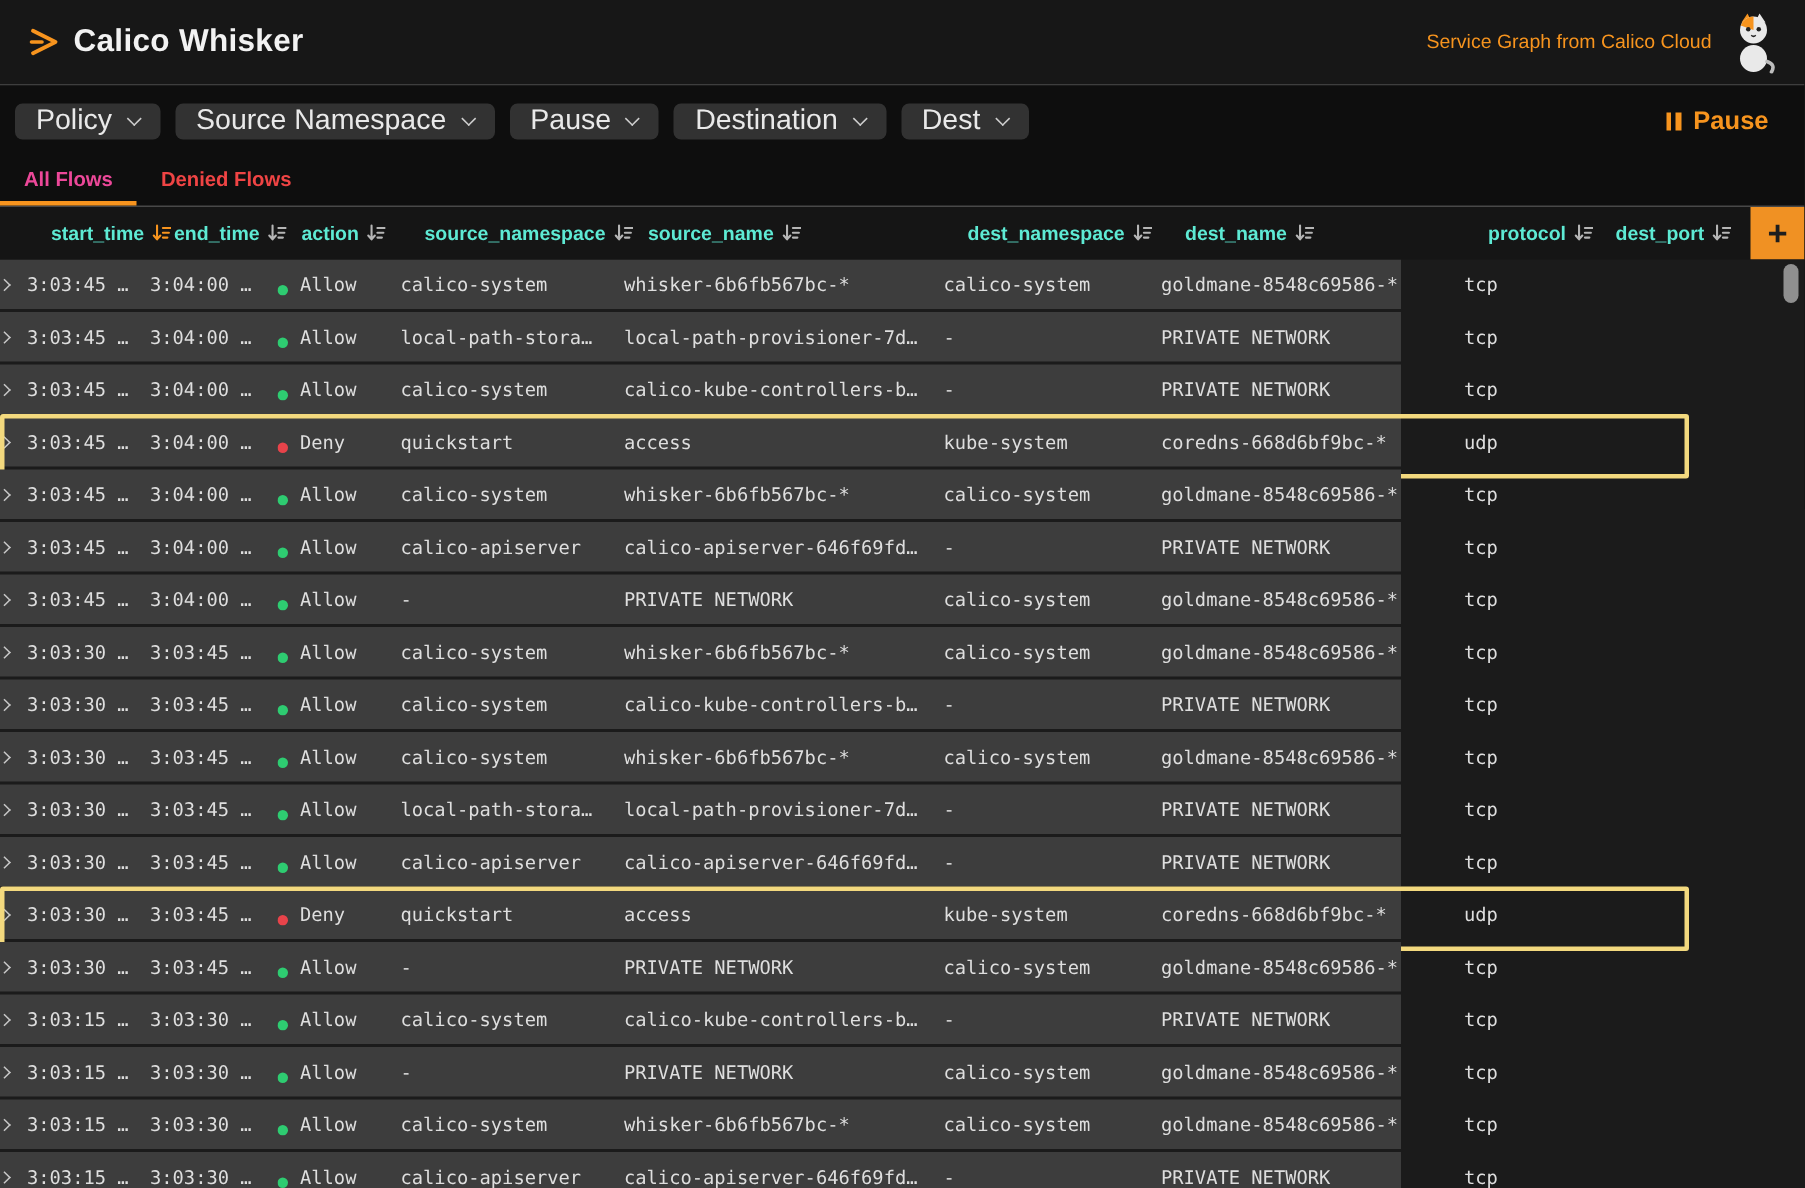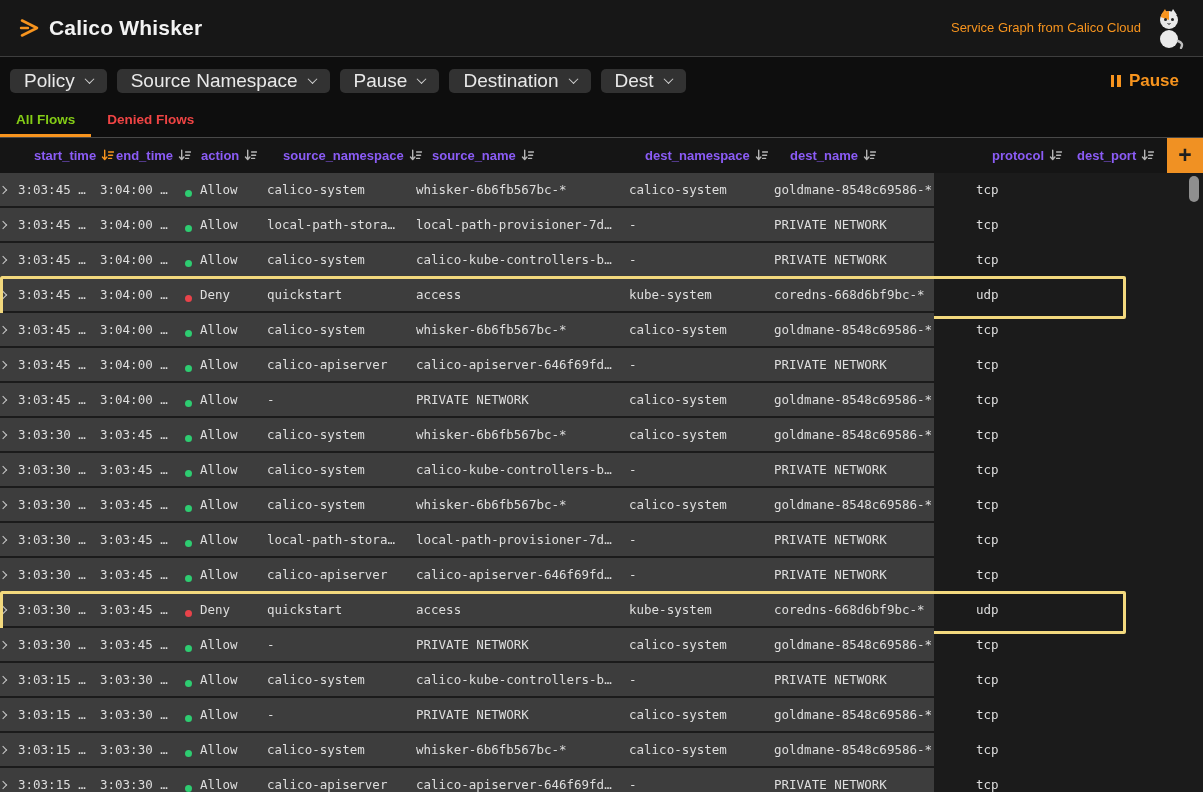--- a/index.html
+++ b/index.html
@@ -33,26 +33,26 @@
     padding-right:14px; cursor:pointer; font-family:inherit;justify-content:center; }
   .pause-icon{ display:flex; gap:3px; }
   .pause-icon i{ display:block; width:3.5px; height:12px; background:var(--accent); }
 
   
   .tabbar{ height:34px; background:#0e0e0e; display:flex; padding:0 0;
     border-bottom:1px solid #484848; }
   .tab{ height:100%; display:flex; align-items:center; padding:0 16px;
     font-size:13.5px; font-weight:bold; color:#ef4444; cursor:pointer;
     border-bottom:3px solid transparent; margin-bottom:-1px; }
-  .tab.active{ color:#84cc16; border-bottom-color:var(--accent); }
+  .tab.active{ color:#ec4899; border-bottom-color:var(--accent); }
 
   
   .thead{ height:35px; background:#151515; position:relative; display:grid;
     grid-template-columns:var(--cols); align-items:center; padding-left:16px; width:1203px; }
-  .th{ color:#8b5cf6; font-size:13px; font-weight:bold; display:flex;
+  .th{ color:#5eead4; font-size:13px; font-weight:bold; display:flex;
     align-items:center; gap:5px; white-space:nowrap; cursor:pointer; }
   .sort-icon{ color:#b5b5b5; display:inline-flex; flex:none; }
   .th.sort-active .sort-icon{ color:var(--accent); }
   .plus-btn{ position:absolute; right:0; top:0; width:36px; height:35px;
     background:#f09123; color:#1e1e1e; font-size:23px; font-weight:bold; border:none;
     display:flex; align-items:center; justify-content:center; cursor:pointer; }
 
   
   .tbody{ position:relative; height:619px; background:#1b1b1b; overflow:hidden; }
   .tr{ position:relative; width:934px; height:33px; margin-bottom:2px;

